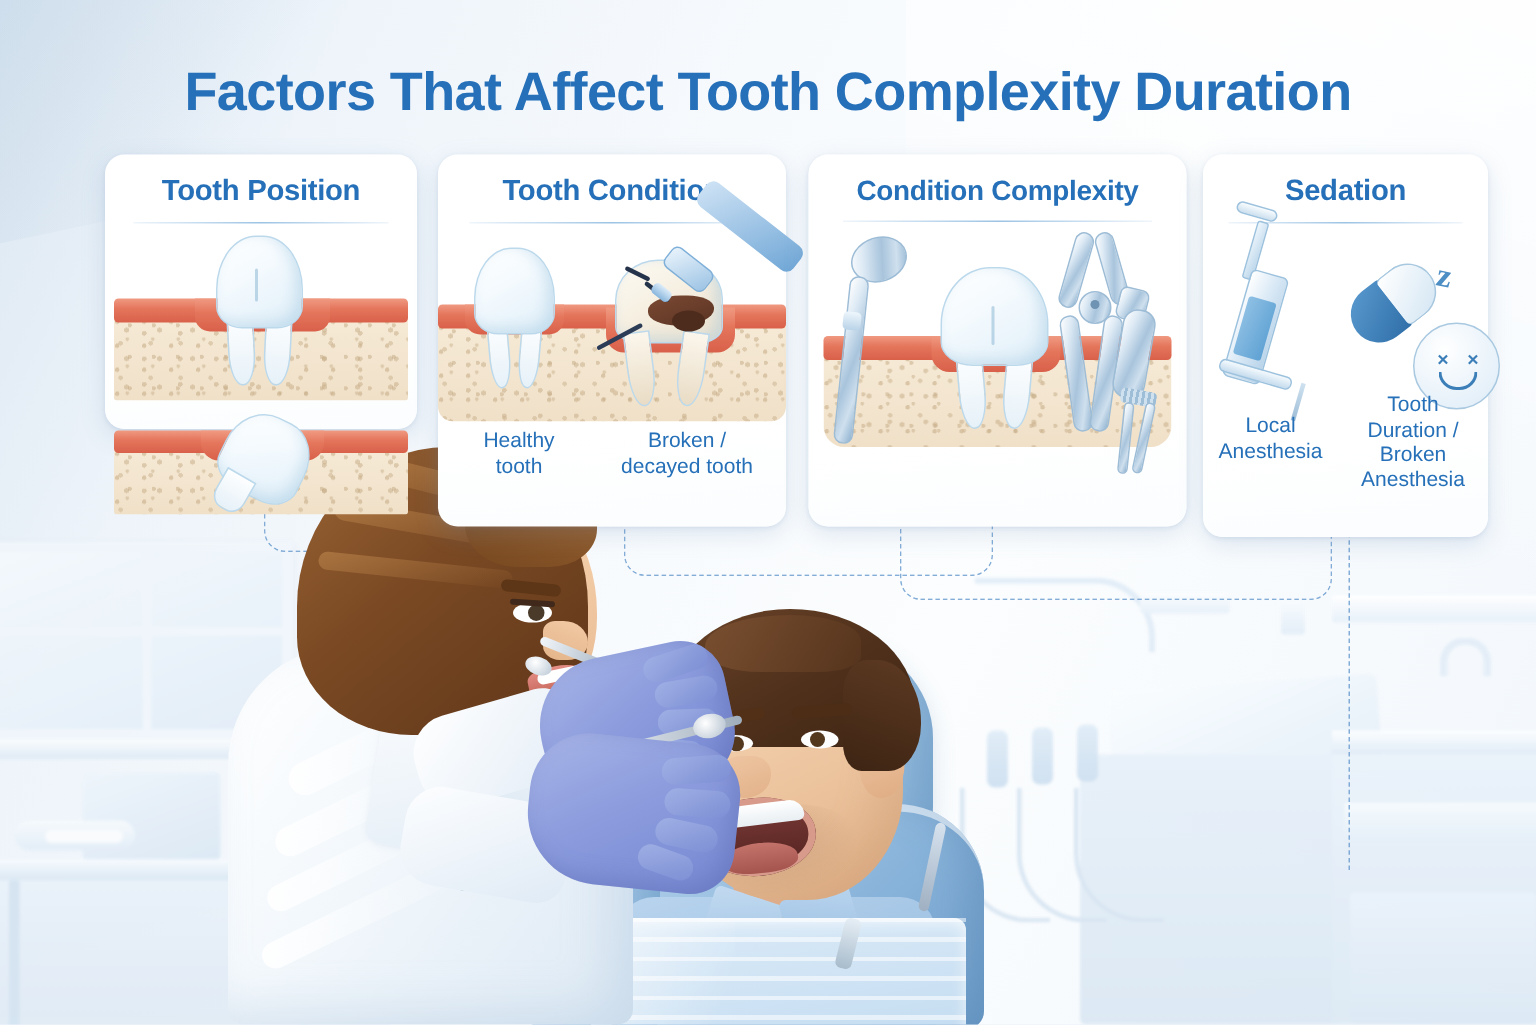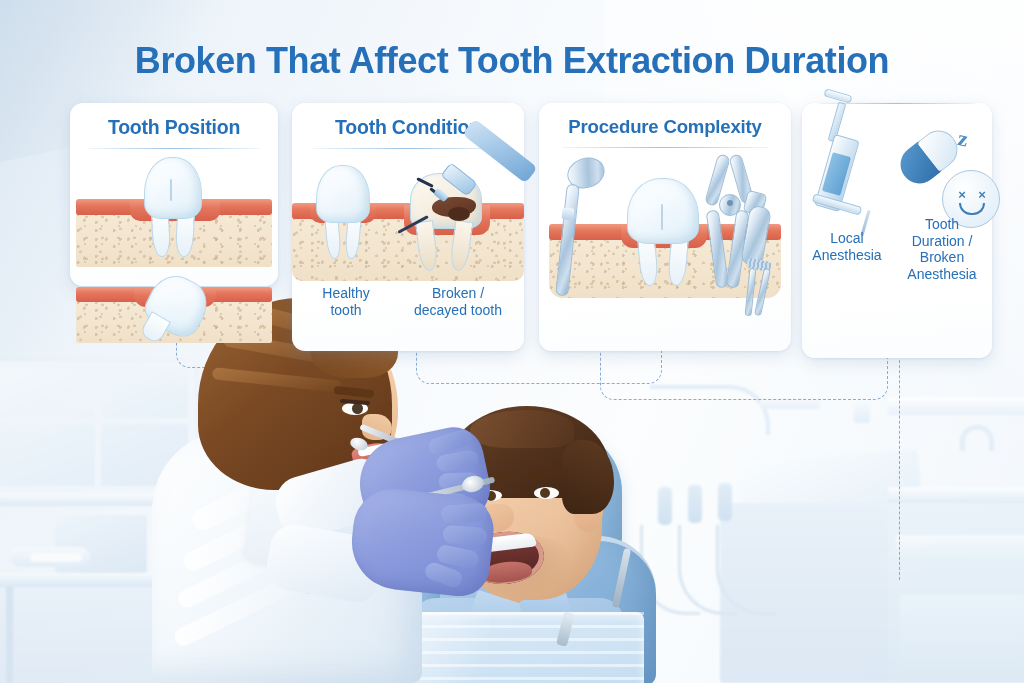--- a/index.html
+++ b/index.html
@@ -667,21 +667,21 @@
   <div class="glove glove-lower">
     <span class="finger" style="left:86px; top:8px;  width:46px; height:18px; transform:rotate(-10deg)"></span>
     <span class="finger" style="left:90px; top:30px; width:44px; height:18px; transform:rotate(-2deg)"></span>
     <span class="finger" style="left:86px; top:52px; width:42px; height:18px; transform:rotate(6deg)"></span>
     <span class="finger" style="left:76px; top:72px; width:38px; height:17px; transform:rotate(14deg)"></span>
   </div>
   <div class="instr-extra"></div>
 </div>
 
 <h1 style="position:absolute; left:0; top:40px; width:1024px; text-align:center;
-           font-size:36px; font-weight:700; color:#2570b8; letter-spacing:-.4px;">Broken That Affect Tooth Extraction Duration</h1>
+           font-size:36px; font-weight:700; color:#2570b8; letter-spacing:-.4px;">Factors That Affect Tooth Complexity Duration</h1>
 
 <div class="cards">
 
   <div class="card card-1">
     <div class="card-title">Tooth Position</div>
     <div class="card-rule"></div>
     <div class="card-body" style="height:195px">
 
       <div>
         <div class="bone" style="left:6px;  top:62px; width:196px; height:56px; border-radius:2px;"></div>
@@ -761,21 +761,21 @@
       <div class="fig-label" style="left:108px; top:136px; width:116px;">
         <span>Broken /</span><br><span>decayed tooth</span>
       </div>
       <div class="fig-label" style="left:8px; top:136px; width:92px;">
         <span>Healthy</span><br><span>tooth</span>
       </div>
     </div>
   </div>
 
   <div class="card card-3">
-    <div class="card-title">Procedure Complexity</div>
+    <div class="card-title">Condition Complexity</div>
     <div class="card-rule"></div>
     <div class="card-body" style="height:195px">
 
       <div class="bone" style="left:10px; top:88px; width:232px; height:62px; border-radius:0 0 14px 14px;"></div>
       <div class="gum" style="left:10px; top:76px; width:232px; height:16px;"></div>
       <div class="gum" style="left:82px; top:76px; width:86px;  height:24px; border-radius:0 0 12px 12px;"></div>
 
       <div>
         <div class="tooth-root" style="left:100px; top:88px; width:18px; height:50px; transform:rotate(-5deg)"></div>
         <div class="tooth-root" style="left:130px; top:88px; width:18px; height:50px; transform:rotate(5deg)"></div>
@@ -818,20 +818,21 @@
                     border-radius:3px; transform:rotate(10deg);"></div>
         <div class="metal" style="position:absolute; left:208px; top:120px; width:7px; height:48px;
                     border-radius:4px; transform:rotate(6deg);"></div>
         <div class="metal" style="position:absolute; left:220px; top:120px; width:7px; height:48px;
                     border-radius:4px; transform:rotate(12deg);"></div>
       </div>
     </div>
   </div>
 
   <div class="card card-4">
+    <div class="card-title">Sedation</div>
     <div class="card-rule"></div>
     <div class="card-body" style="height:200px">
 
       <div>
         <div class="syringe-thumb"></div>
         <div class="syringe-plunger"></div>
         <div class="syringe-barrel"></div>
         <div class="syringe-fluid"></div>
         <div class="syringe-flange"></div>
         <div class="syringe-needle"></div>

